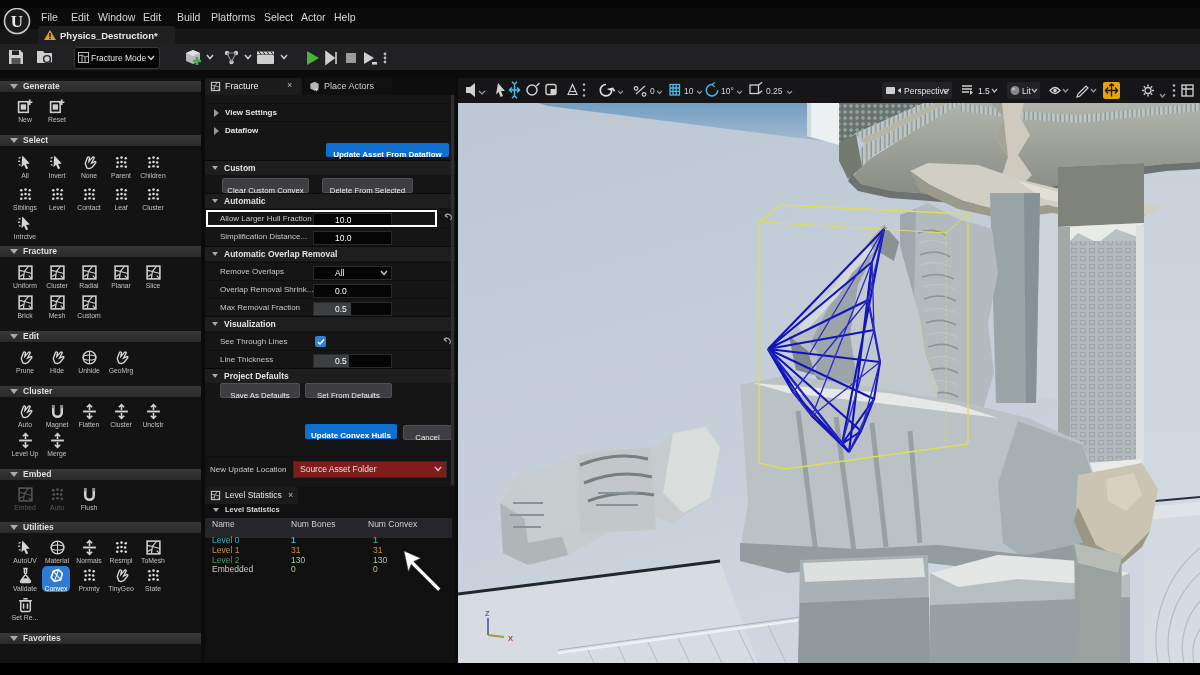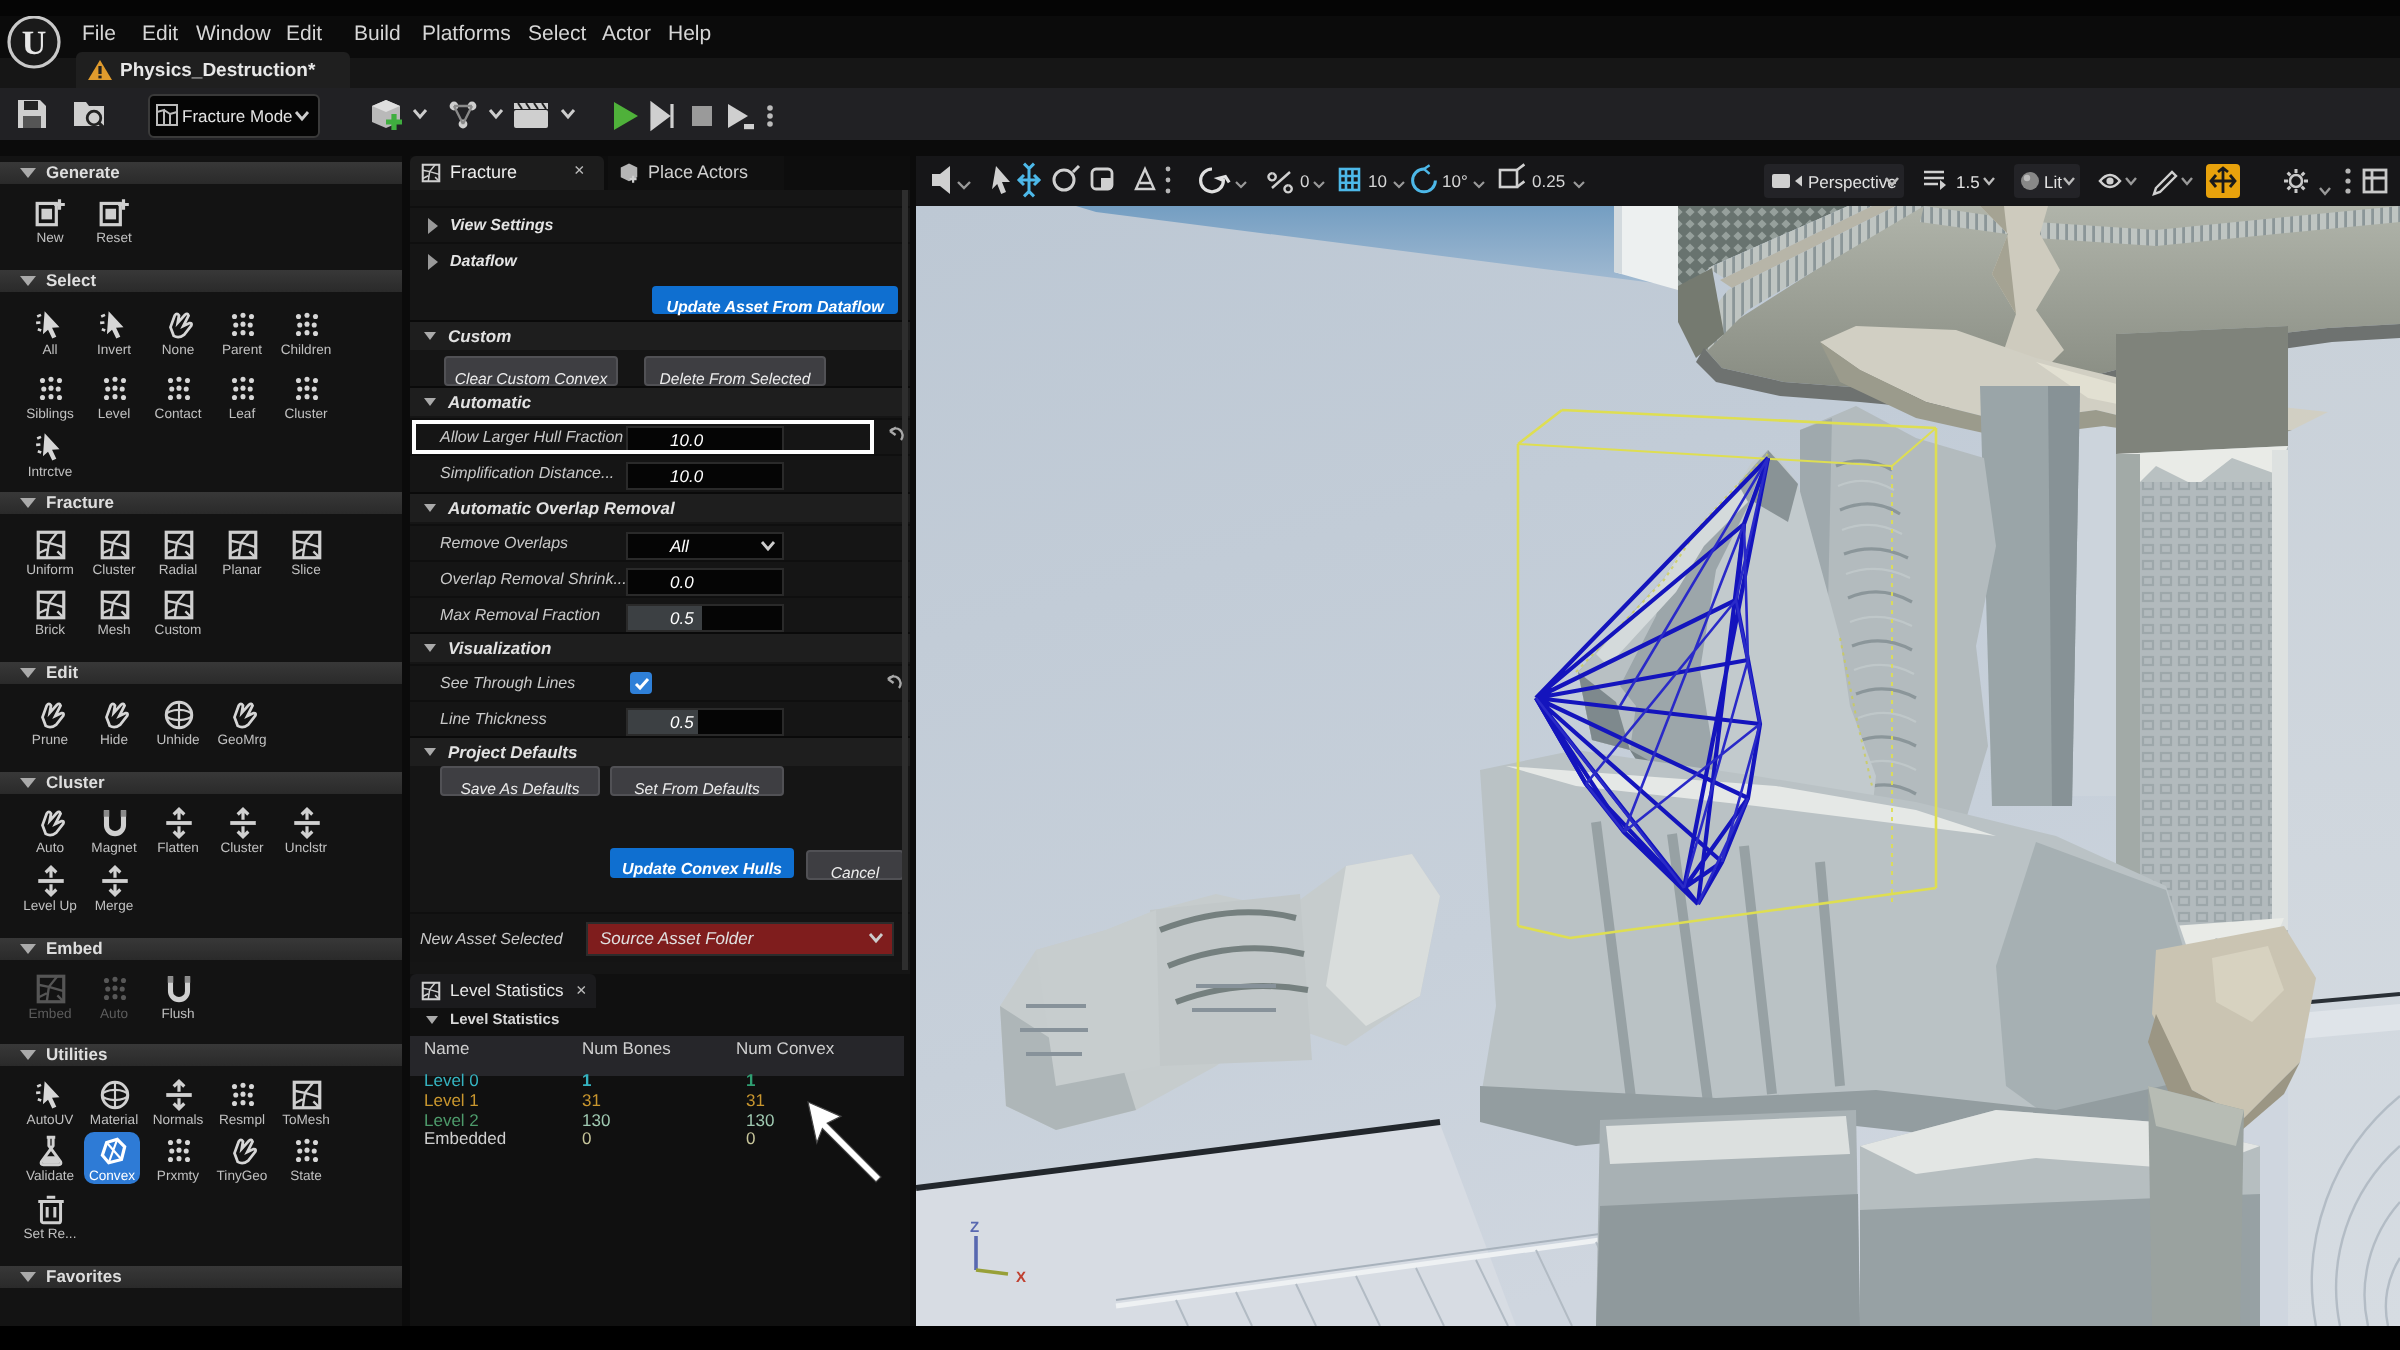--- a/index.html
+++ b/index.html
@@ -22,21 +22,21 @@
 .sechdr .t{position:absolute;left:23px;top:0px;font-size:8.5px;font-weight:bold;color:#dedede;line-height:11px;}
 .sechdr .tri{position:absolute;left:10px;top:3px;width:0;height:0;border-left:4px solid transparent;border-right:4px solid transparent;border-top:5px solid #aaa;}
 .tool{position:absolute;width:34px;text-align:center;}
 .tool .lbl{font-size:6.8px;color:#c0c0c0;display:block;margin-top:1px;white-space:nowrap;}
 .tool svg{display:block;margin:0 auto;}
 .tool.dim .lbl{color:#5d5d5d;}
 .tool.sel{background:#2e7bd6;border-radius:5px;}
 
 #mpanel{left:205px;top:78px;width:250px;height:585px;background:#0d0d0d;}
 .mtab{position:absolute;height:17px;top:0;}
-#mcontent{position:absolute;left:0;top:17px;width:250px;height:392px;background:#151515;font-style:italic;}
+#mcontent{position:absolute;left:0;top:17px;width:250px;height:392px;background:#151515;}
 .phdr{position:absolute;left:0;width:250px;height:14px;background:#1e1e1e;border-top:1px solid #0a0a0a;}
 .phdr .t{position:absolute;left:19px;top:2px;font-size:8.5px;font-weight:bold;color:#e2e2e2;}
 .phdr .tri{position:absolute;left:7px;top:5px;width:0;height:0;border-left:3.5px solid transparent;border-right:3.5px solid transparent;border-top:4.5px solid #aaa;}
 .prow{position:absolute;left:0;width:250px;height:17px;background:#151515;border-top:1px solid #0f0f0f;}
 .prow .lab{position:absolute;left:15px;top:4px;font-size:8px;color:#c9c9c9;white-space:nowrap;}
 .fld{position:absolute;left:108px;top:2px;width:77px;height:12px;background:#050505;border:1px solid #2a2a2a;}
 .fld .v{position:absolute;left:5px;top:1px;font-size:8.5px;color:#fff;margin-left:16px;}
 .btn{position:absolute;background:#3e3e42;border:1px solid #515155;border-radius:2px;text-align:center;}
 .btn .t{font-size:7.8px;color:#ededed;line-height:12px;}
 .bluebtn{position:absolute;background:#0f6fd0;border-radius:2px;text-align:center;}
@@ -595,21 +595,21 @@
         </div>
       <div class="phdr" style="top:273px">
           <span class="tri"></span>
           <span class="t">Project Defaults</span>
         </div>
       <div class="btn" style="left:15px;top:288px;width:78px;height:13px"><span class="t">Save As Defaults</span></div>
       <div class="btn" style="left:100px;top:288px;width:85px;height:13px"><span class="t">Set From Defaults</span></div>
       <div class="bluebtn" style="left:100px;top:329px;width:92px;height:15px"><span class="t" style="line-height:15px">Update Convex Hulls</span></div>
       <div class="btn" style="left:198px;top:330px;width:47px;height:13px"><span class="t" style="line-height:13px">Cancel</span></div>
       <div class="prow" style="top:361px;height:24px;background:#141414">
-          <span class="lab" style="left:5px;top:8px">New Asset Selected</span>
+          <span class="lab" style="left:5px;top:8px">New Update Location</span>
         <span style="position:absolute;left:88px;top:4px;width:152px;height:15px;background:#7f1d1d;border:1px solid #2c2c2c">
           <span style="position:absolute;left:6px;top:2px;font-size:8.5px;color:#e0e0e0">Source Asset Folder</span>
           <svg style="position:absolute;right:4px;top:4px" width="8" height="6" viewBox="0 0 8 6">
               <path d="M1,1 L4,4.5 L7,1" stroke="#ccc" stroke-width="1.4" fill="none"></path>
             </svg>
         </span>
         </div>
     </div>
     <div style="position:absolute;left:246px;top:17px;width:3px;height:390px;background:#2e2e2e"></div>
 

